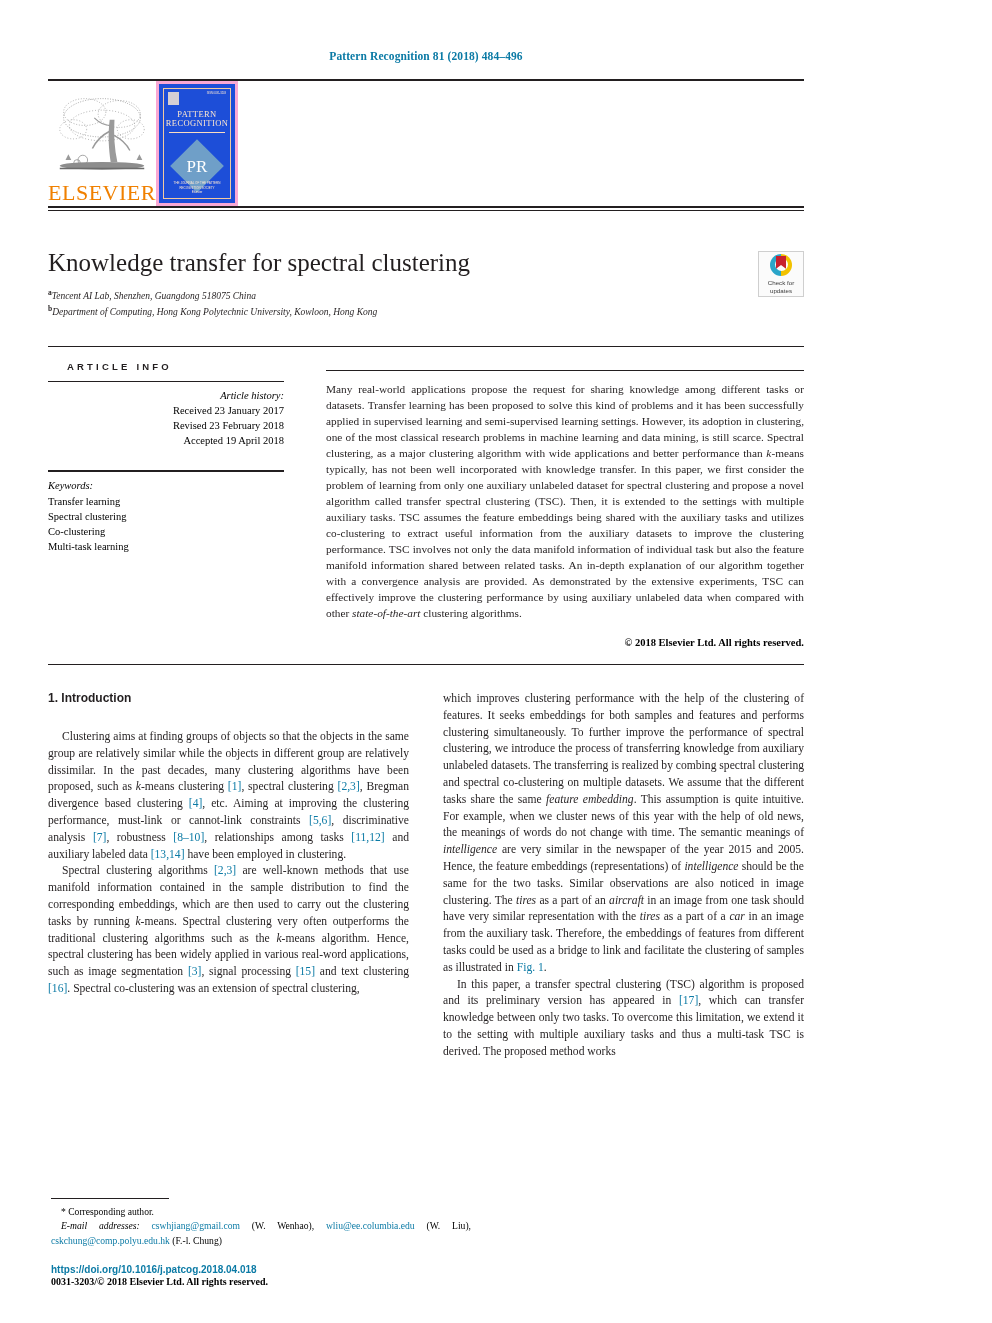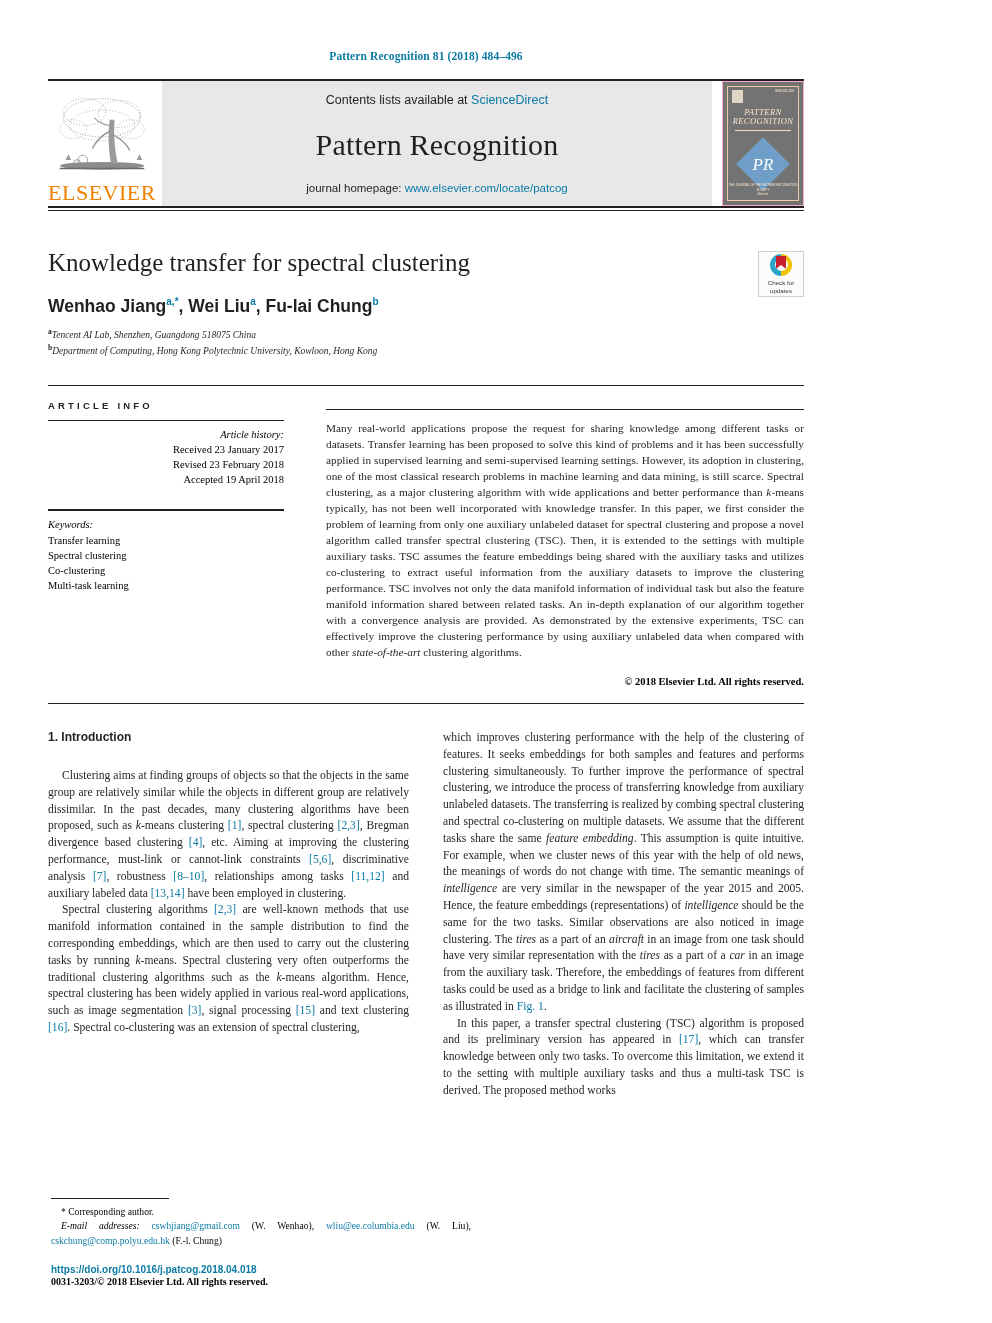--- a/index.html
+++ b/index.html
@@ -93,26 +93,25 @@
     letter-spacing: 0.2px;
   }
   .homepage-line {
     font-family: "Liberation Sans", sans-serif;
     font-size: 11.5px;
     color: #231f20;
   }
   .cover-thumb {
     width: 82px;
     flex: 0 0 82px;
-    border: 1px solid #f9a8d4;
-    background: #737373;
+    border: 3px solid #f9a8d4;
+    background: #1d4ed8;
     position: relative;
     box-sizing: border-box;
     overflow: hidden;
-    font-style: italic;
   }
   .cover-inner {
     position: absolute;
     inset: 4px;
     border: 1px solid #f2c9a0;
     display: flex;
     flex-direction: column;
     align-items: center;
   }
   .cover-top {
@@ -240,20 +239,21 @@
   }
   .col-info { width: 236px; flex: 0 0 236px; }
   .col-abstract { flex: 1 1 auto; margin-left: 42px; }
 
   .sec-head {
     font-family: "Liberation Sans", sans-serif;
     font-size: 9.5px;
     font-weight: bold;
     letter-spacing: 3.2px;
     color: #231f20;
+    margin-left: 19px;
   }
   .hr-thin { border-top: 1px solid #231f20; margin-top: 9px; }
   .hr-thick { border-top: 2px solid #231f20; margin-top: 9px; }
 
   .info-group { margin-top: 6px; text-align: right; }
   .info-ital {
     font-family: "Liberation Serif", serif;
     font-style: italic;
     font-size: 10.5px;
     line-height: 1.45;
@@ -365,29 +365,20 @@
           <rect x="6" y="78" width="88" height="1.6" fill="#6b6b6b"></rect>
           <circle cx="30" cy="70" r="5" fill="none" stroke="#8d8d8d" stroke-width="0.8"></circle>
           <circle cx="24" cy="73" r="3.4" fill="none" stroke="#8d8d8d" stroke-width="0.8"></circle>
           <path d="M12 70 l3 -6 3 6 z" fill="#9a9a9a"></path>
           <path d="M86 70 l3 -6 3 6 z" fill="#9a9a9a"></path>
         </g>
       </svg>
       <div class="elsevier-word">ELSEVIER</div>
     </div>
 
-    <div class="masthead-center">
-      <div class="contents-line">
-        <span>Contents lists available at </span><span class="link">ScienceDirect</span>
-      </div>
-      <div class="journal-title">Pattern Recognition</div>
-      <div class="homepage-line">
-        <span>journal homepage: </span><span class="link">www.elsevier.com/locate/patcog</span>
-      </div>
-    </div>
 
     <div class="cover-thumb">
       <div class="cover-inner">
         <div class="cover-top">
           <div class="cover-els"></div>
           <div class="cover-issn">ISSN 0031-3203</div>
         </div>
         <div class="cover-name">
           <div>PATTERN</div>
           <div>RECOGNITION</div>
@@ -403,23 +394,20 @@
       </div>
     </div>
   </div>
 
   <div class="masthead-rule"></div>
   <div class="masthead-rule2"></div>
 
   <div class="title-block">
     <h1 class="paper-title">Knowledge transfer for spectral clustering</h1>
 
-    <div class="authors">
-      <span>Wenhao Jiang</span><sup>a,*</sup>, <span>Wei Liu</span><sup>a</sup>, <span>Fu-lai Chung</span><sup>b</sup>
-    </div>
 
     <div class="affils">
       <div><sup>a</sup><span>Tencent AI Lab, Shenzhen, Guangdong 518075 China</span></div>
       <div><sup>b</sup><span>Department of Computing, Hong Kong Polytechnic University, Kowloon, Hong Kong</span></div>
     </div>
 
     <div class="crossmark">
       <div class="cm-mark">
         <div class="cm-ring"></div>
         <div class="cm-hole"></div>

